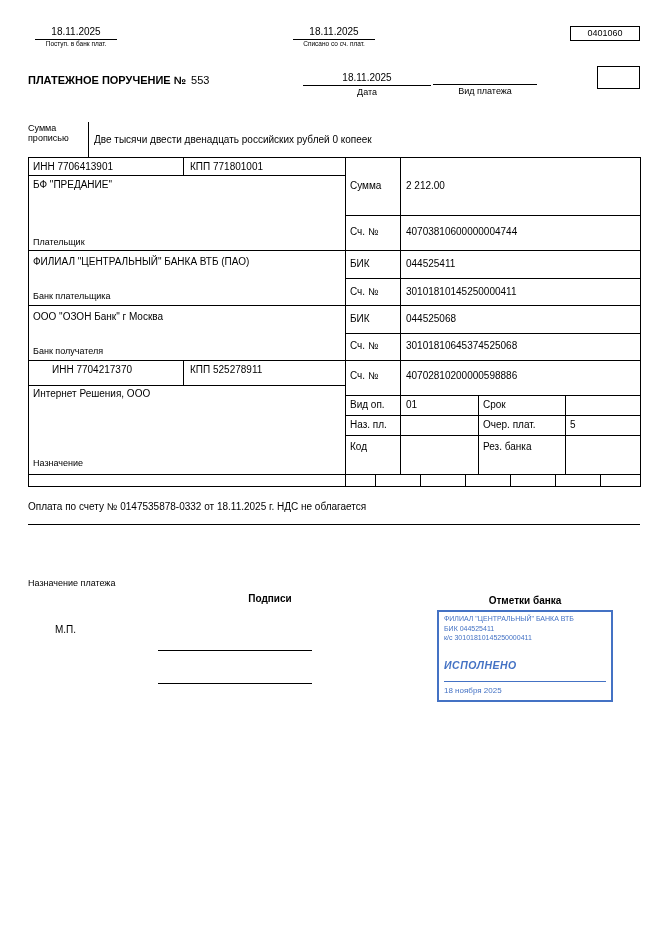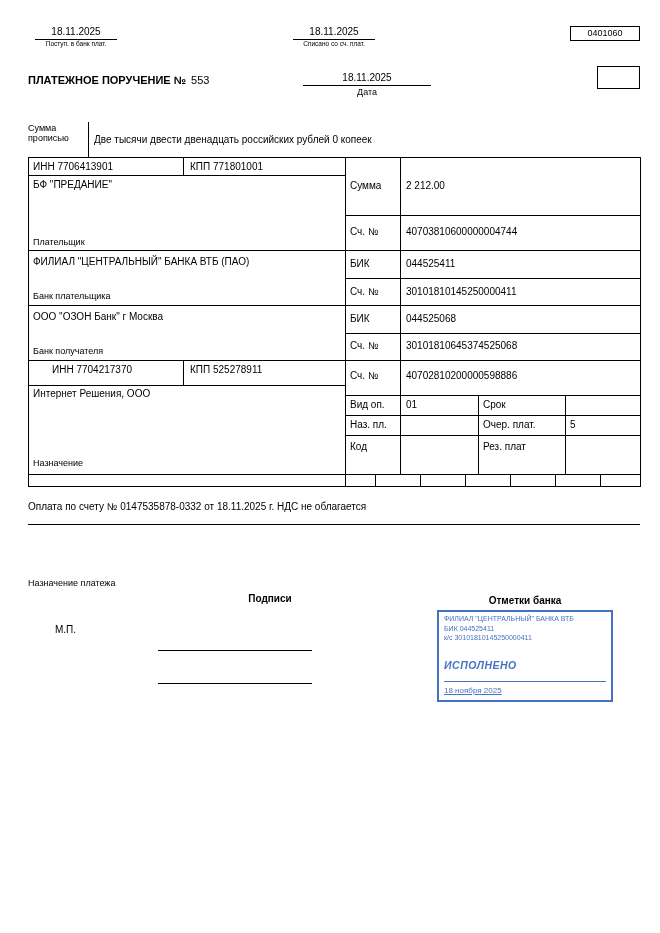--- a/index.html
+++ b/index.html
@@ -40,20 +40,24 @@
     <span>0401060</span>
   </div>
 
   <div class="abs" style="left:28px; top:74px; font-size:11px;">
     <span class="bold">ПЛАТЕЖНОЕ ПОРУЧЕНИЕ №</span>
     <span style="margin-left:2px;">553</span>
   </div>
   <div class="abs" style="left:303px; top:72px; width:128px;">
     <div class="center underline">18.11.2025</div>
     <div class="center lbl-s" style="margin-top:1px;">Дата</div>
+  </div>
+  <div class="abs" style="left:433px; top:72px; width:104px;">
+    <div class="underline" style="height:13px;"></div>
+    <div class="center lbl-s" style="margin-top:1px;">Вид платежа</div>
   </div>
   <div class="abs box" style="left:597px; top:66px; width:43px; height:23px;"></div>
 
   <div class="abs wrap lbl-s" style="left:28px; top:123px; width:56px;">Сумма прописью</div>
   <div class="vline" style="left:88px; top:122px; height:35px;"></div>
   <div class="abs" style="left:94px; top:134px; width:540px;">Две тысячи двести двенадцать российских рублей 0 копеек</div>
 
   <div class="hline" style="left:28px; top:157px; width:612px;"></div>
   <div class="hline" style="left:28px; top:175px; width:317px;"></div>
   <div class="hline" style="left:345px; top:215px; width:295px;"></div>
@@ -121,33 +125,33 @@
 
   <div class="abs" style="left:350px; top:399px;text-align:right;">Вид оп.</div>
   <div class="abs" style="left:406px; top:399px;">01</div>
   <div class="abs" style="left:483px; top:399px;">Срок</div>
 
   <div class="abs" style="left:350px; top:419px;">Наз. пл.</div>
   <div class="abs" style="left:483px; top:419px;">Очер. плат.</div>
   <div class="abs" style="left:570px; top:419px;">5</div>
 
   <div class="abs" style="left:350px; top:441px;">Код</div>
-  <div class="abs" style="left:483px; top:441px;">Рез. плат</div>
+  <div class="abs" style="left:483px; top:441px;">Рез. банка</div>
 
   <div class="abs" style="left:28px; top:501px;">Оплата по счету № 0147535878-0332 от 18.11.2025 г. НДС не облагается</div>
   <div class="hline" style="left:28px; top:524px; width:612px;"></div>
   <div class="abs lbl-s" style="left:28px; top:578px;">Назначение платежа</div>
 
   <div class="abs bold center" style="left:185px; top:593px; width:170px;">Подписи</div>
   <div class="abs bold center" style="left:437px; top:595px; width:176px;">Отметки банка</div>
   <div class="abs" style="left:55px; top:624px;">М.П.</div>
   <div class="hline" style="left:158px; top:650px; width:154px;"></div>
   <div class="hline" style="left:158px; top:683px; width:154px;"></div>
 
   <div class="abs stamp-box" style="left:437px; top:610px; width:176px; height:92px;"></div>
   <div class="abs stamp-text" style="left:444px; top:615px; font-size:7px;">ФИЛИАЛ "ЦЕНТРАЛЬНЫЙ" БАНКА ВТБ</div>
   <div class="abs stamp-text" style="left:444px; top:625px; font-size:7px;">БИК 044525411</div>
   <div class="abs stamp-text" style="left:444px; top:634px; font-size:7px;">к/с 30101810145250000411</div>
   <div class="abs stamp-text bold" style="left:444px; top:659px; font-size:10.5px; letter-spacing:0.5px;font-style:italic;">ИСПОЛНЕНО</div>
   <div class="stamp-line" style="left:444px; top:681px; width:162px;"></div>
-  <div class="abs stamp-text" style="left:444px; top:686px; font-size:8px;text-decoration:underline;">18 ноября 2025</div>
+  <div class="abs stamp-text" style="left:444px; top:686px; font-size:8px;">18 ноября 2025</div>
 
 </div>
 
 </body></html>

